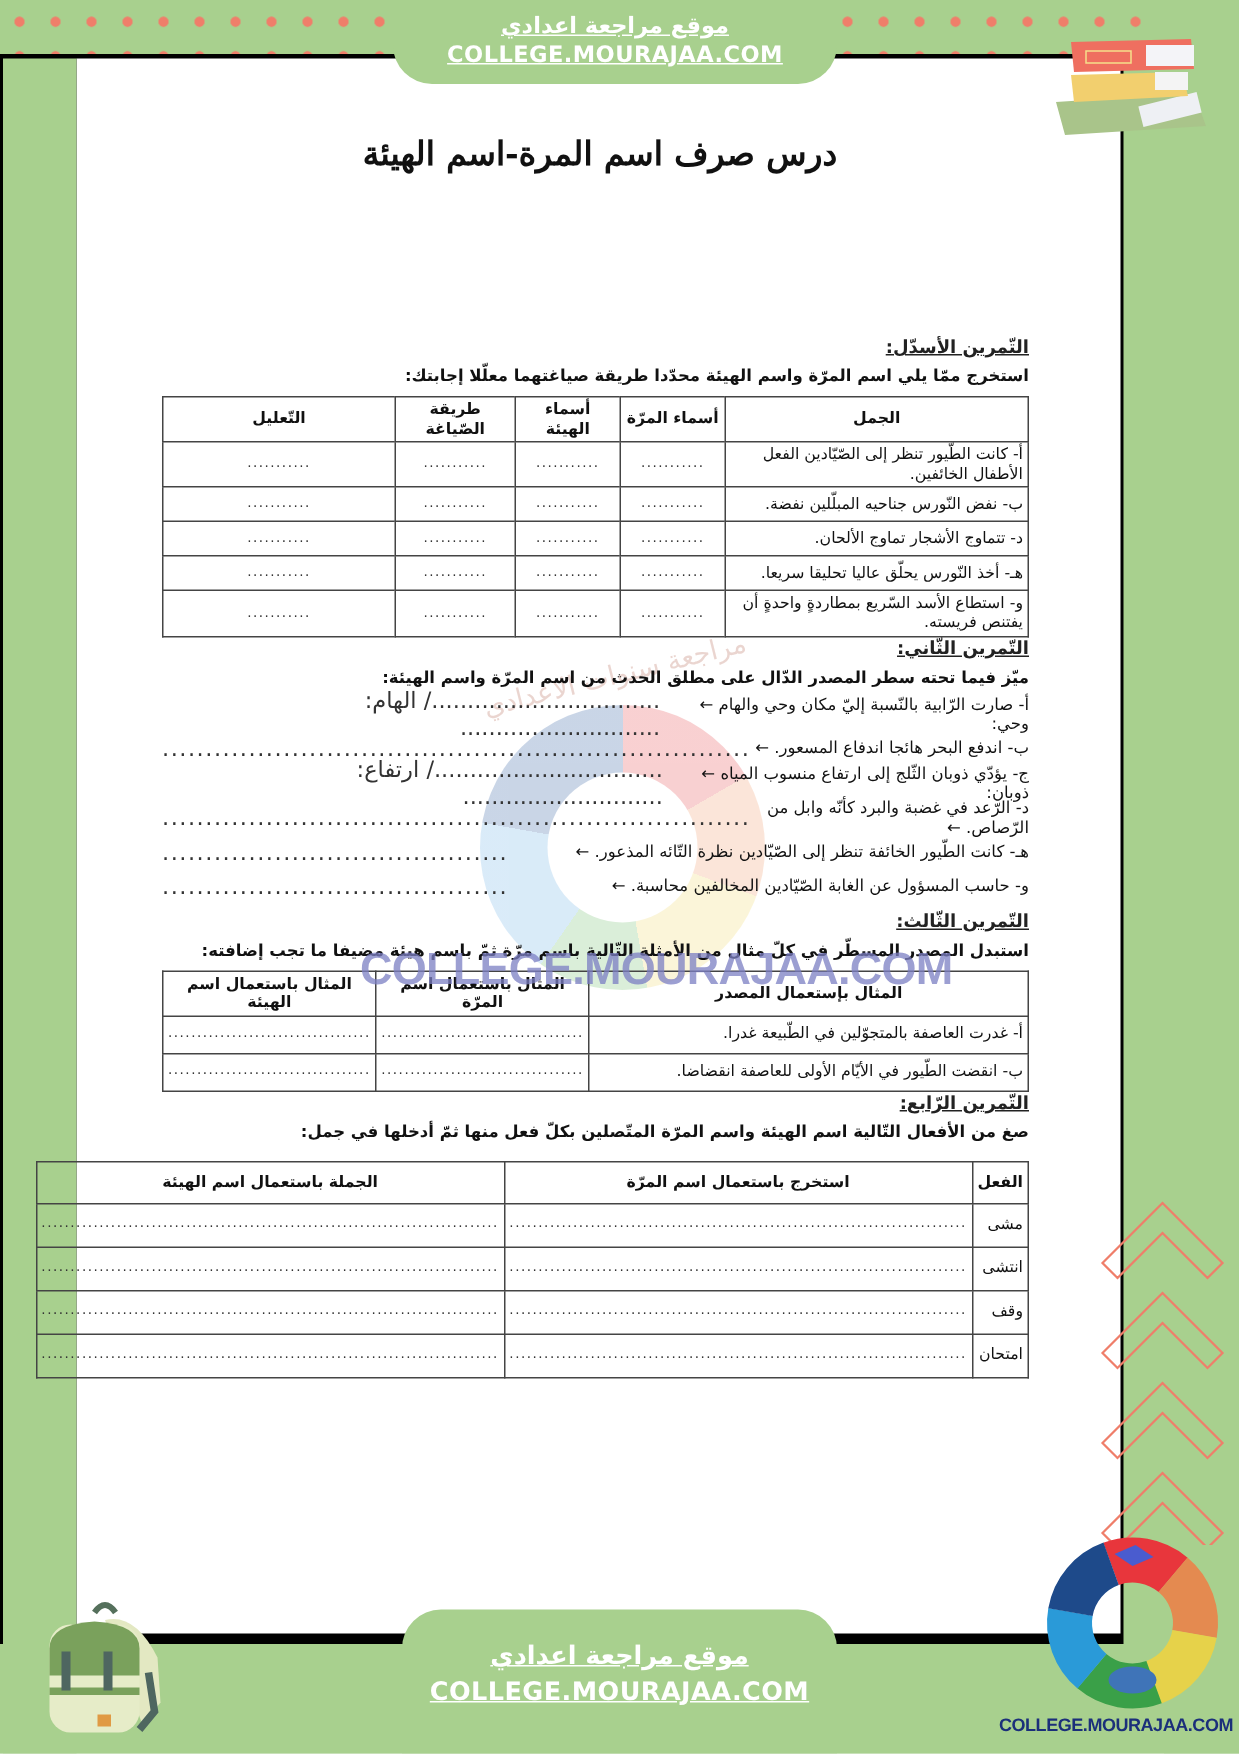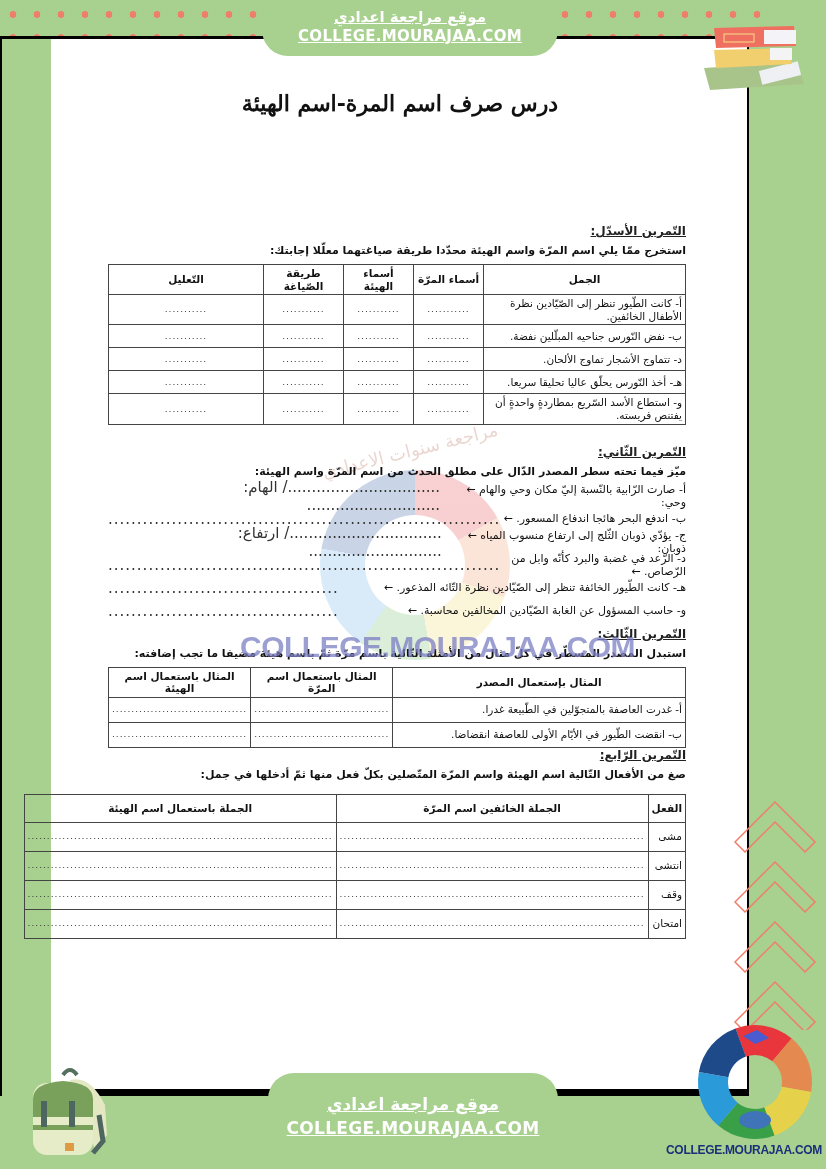--- a/index.html
+++ b/index.html
@@ -151,21 +151,21 @@
   <table class="t1">
     <tbody>
         <tr>
       <th style="width:202px">الجمل</th>
       <th style="width:70px">أسماء المرّة</th>
       <th style="width:70px">أسماء الهيئة</th>
       <th style="width:80px">طريقة الصّياغة</th>
       <th>التّعليل</th>
     </tr>
     <tr>
-      <td class="sent">أ- كانت الطّيور تنظر إلى الصّيّادين نظرة الأطفال الخائفين.</td>
+      <td class="sent">أ- كانت الطّيور تنظر إلى الصّيّادين الفعل الأطفال الخائفين.</td>
       <td class="dots">...........</td>
       <td class="dots">...........</td>
       <td class="dots">...........</td>
       <td class="dots">...........</td>
     </tr>
     <tr>
       <td class="sent">ب- نفض النّورس جناحيه المبلّلين نفضة.</td>
       <td class="dots">...........</td>
       <td class="dots">...........</td>
       <td class="dots">...........</td>
@@ -188,21 +188,21 @@
     <tr>
       <td class="sent">و- استطاع الأسد السّريع بمطاردةٍ واحدةٍ أن يفتنص فريسته.</td>
       <td class="dots">...........</td>
       <td class="dots">...........</td>
       <td class="dots">...........</td>
       <td class="dots">...........</td>
     </tr>
   </tbody>
     </table>
 
-  <div class="ex-title" style="margin-top:20px">التّمرين الثّاني:</div>
+  <div class="ex-title" style="margin-top:0">التّمرين الثّاني:</div>
   <div class="ex-instr">ميّز فيما تحته سطر المصدر الدّال على مطلق الحدث من اسم المرّة واسم الهيئة:</div>
   <div class="ex2-line">
     <span>أ- صارت الرّابية بالنّسبة إليّ مكان وحي والهام ← وحي:</span>
     <span class="ans">................................/ الهام: ............................</span>
   </div>
   <div class="ex2-line">
     <span>ب- اندفع البحر هائجا اندفاع المسعور. ←</span>
     <span class="ans">....................................................................</span>
   </div>
   <div class="ex2-line">
@@ -243,21 +243,21 @@
     </tr>
   </tbody>
     </table>
 
   <div class="ex-title" style="margin-top:0">التّمرين الرّابع:</div>
   <div class="ex-instr" style="margin-bottom:10px">صغ من الأفعال التّالية اسم الهيئة واسم المرّة المتّصلين بكلّ فعل منها ثمّ أدخلها في جمل:</div>
   <table class="t4">
     <tbody>
         <tr>
       <th style="width:42px">الفعل</th>
-      <th style="width:266px">الجملة الخائفين اسم المرّة</th>
+      <th style="width:266px">استخرج باستعمال اسم المرّة</th>
       <th>الجملة باستعمال اسم الهيئة</th>
     </tr>
     <tr>
       <td style="text-align:right">مشى</td>
       <td class="dots">...............................................................................</td>
       <td class="dots">...............................................................................</td>
     </tr>
     <tr>
       <td style="text-align:right">انتشى</td>
       <td class="dots">...............................................................................</td>

